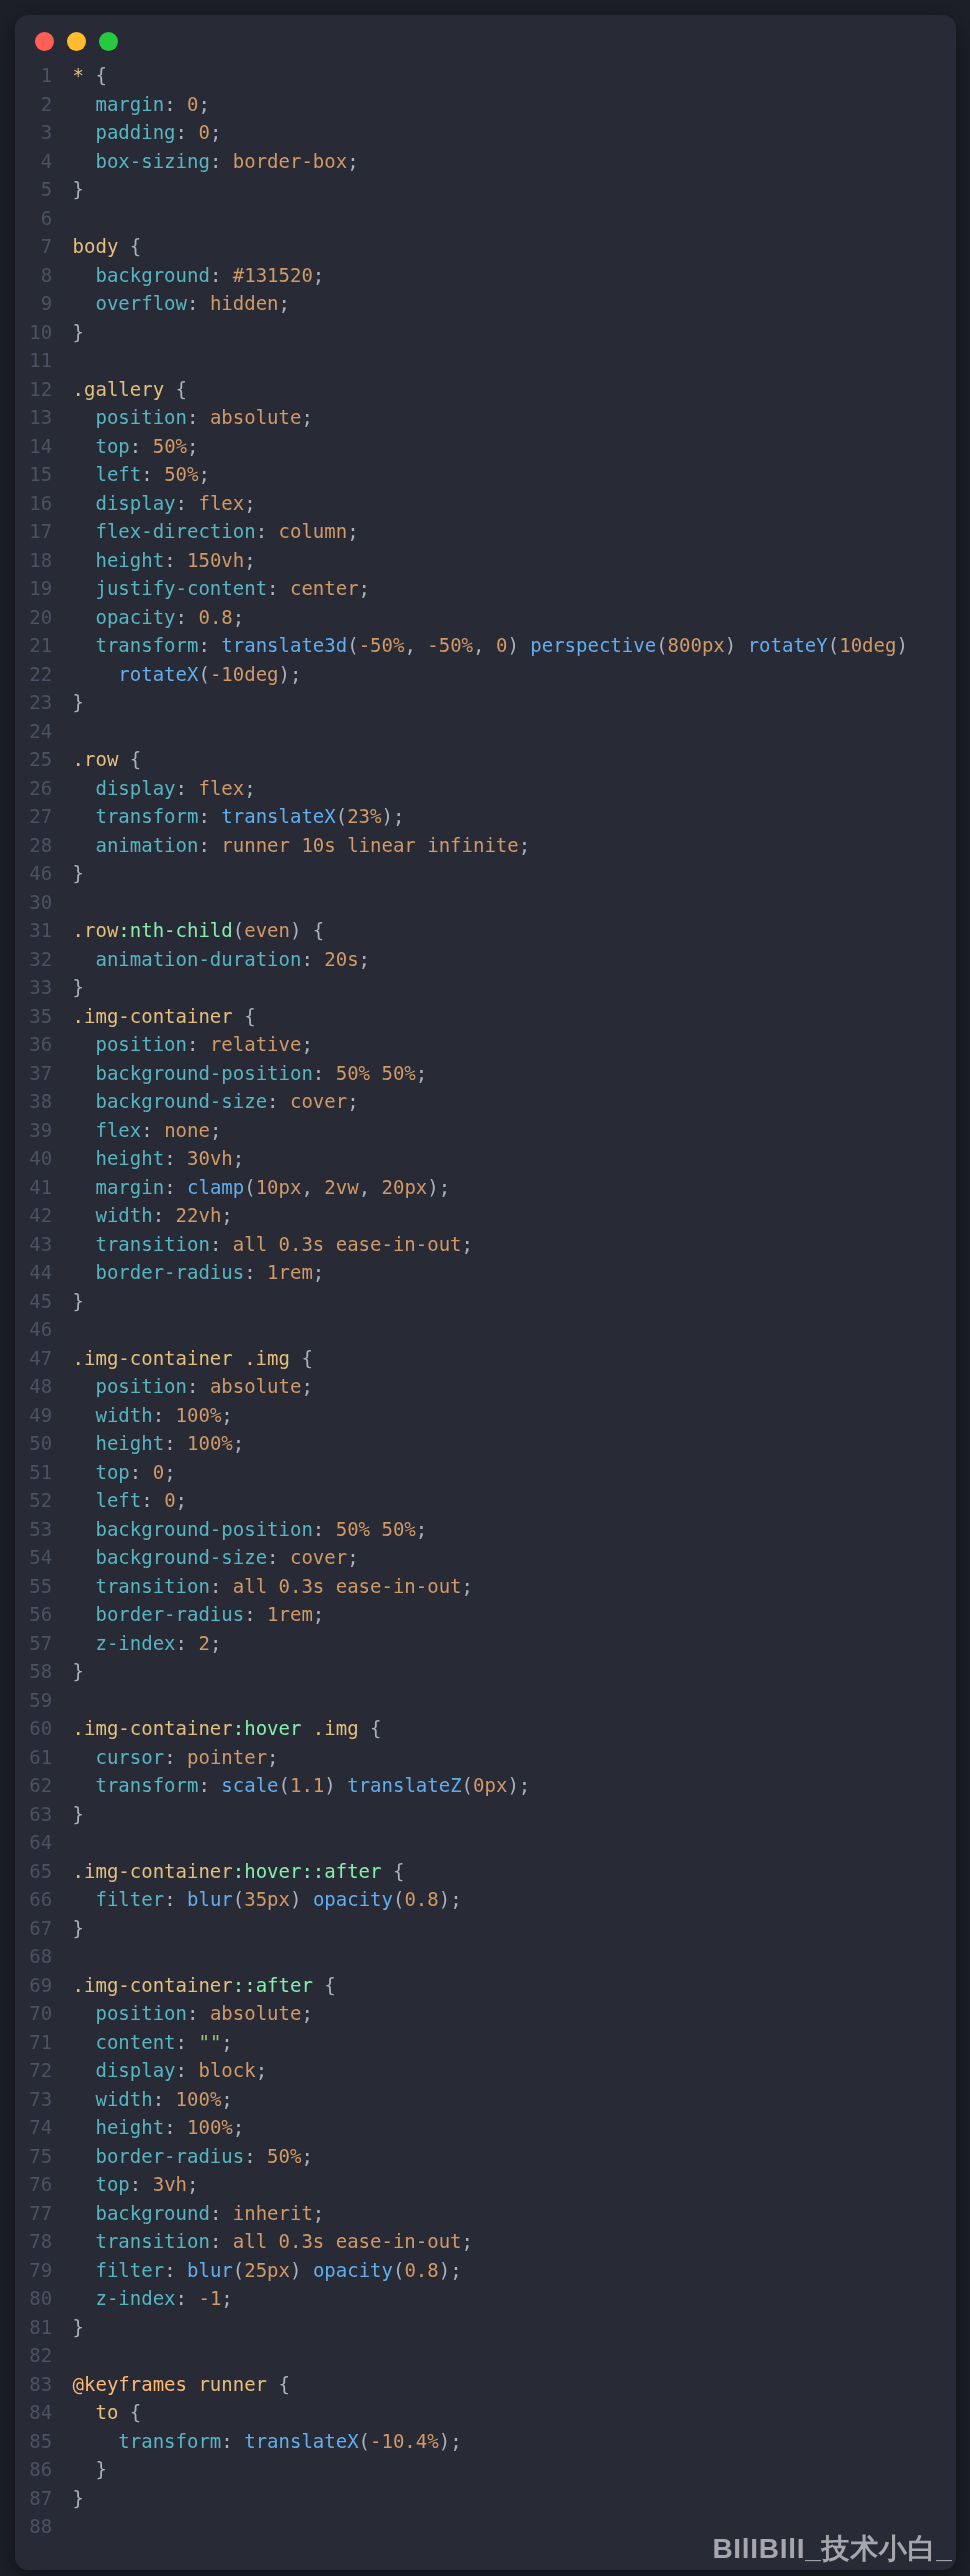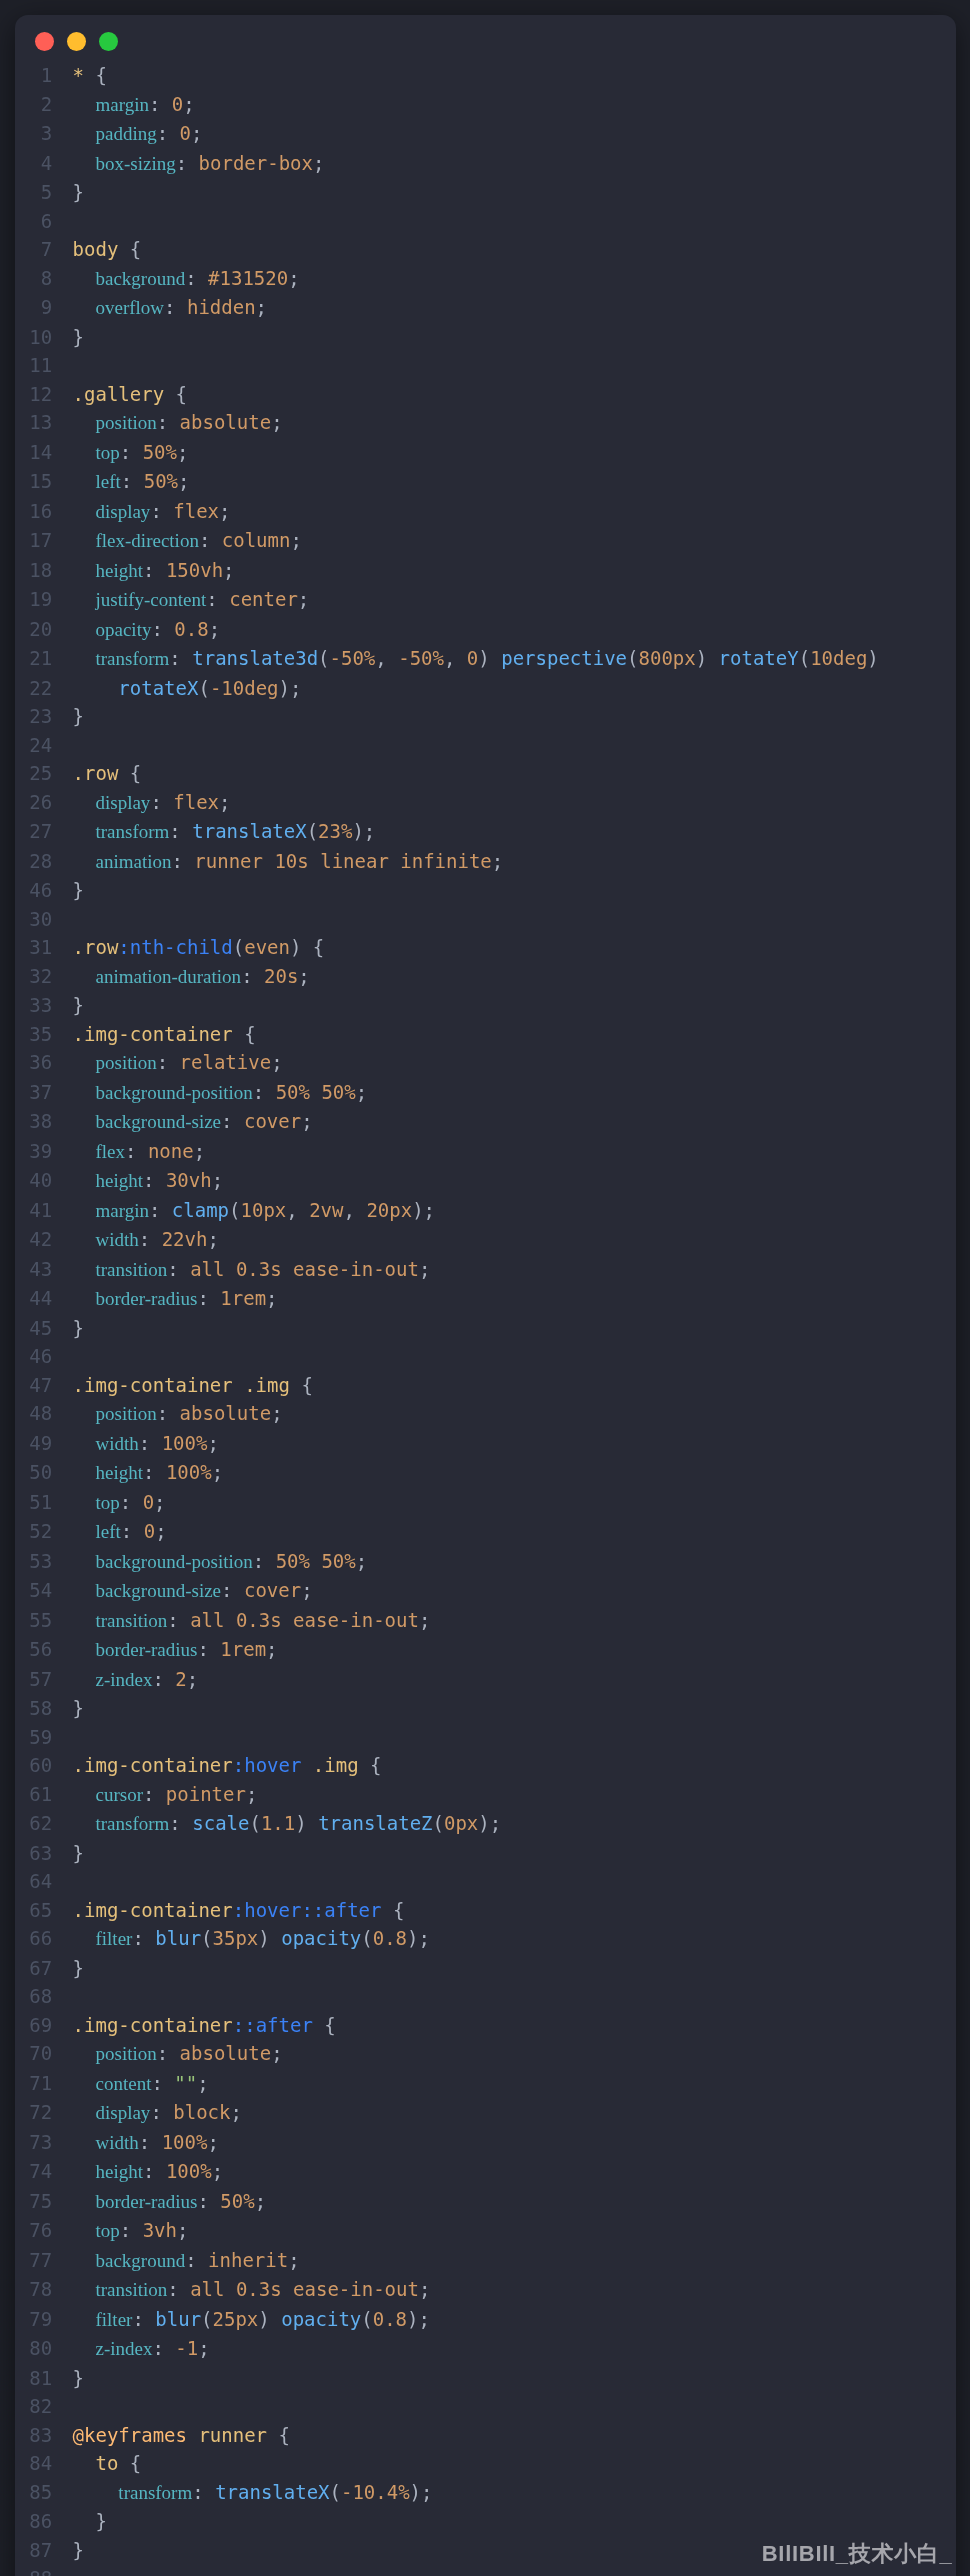--- a/index.html
+++ b/index.html
@@ -32,35 +32,35 @@
 .gutter {
   width: 58px;
   text-align: right;
   padding-right: 20.4px;
   color: #4b5263;
   flex: none;
   user-select: none;
 }
 .code { flex: 1; padding-right: 22px; }
 .tk-sel   { color: #e5c07b; }
-.tk-prop  { color: #56b6c2; font-family: Liberation Serif, serif; }
+.tk-prop  { color: #56b6c2; }
 .tk-val   { color: #d19a66; }
 .tk-punc  { color: #abb2bf; }
 .tk-func  { color: #61afef; }
 .tk-str   { color: #98c379; }
 .tk-kw    { color: #fdba74; }
 .tk-class { color: #e5c07b; text-align: right; }
-.tk-pseudo{ color: #3b82f6; text-align: right; }
+.tk-pseudo{ color: #86efac; text-align: right; }
 .watermark {
   position: fixed;
   right: 17.5px;
   bottom: 5.8px;
   color: #a6a6ac;
   font-family: sans-serif;
-  font-size: 22px;
+  font-size: 28px;
   font-weight: 600;
   letter-spacing: 0.7px;
 }
 </style>
 </head>
 <body>
 
 <div class="window">
   <div class="titlebar">
     <div class="traffic-btn red"></div>

